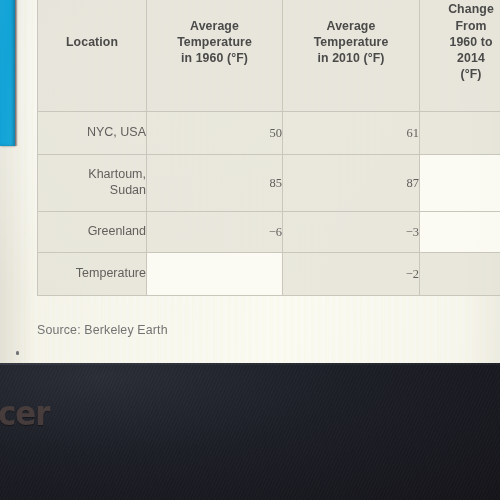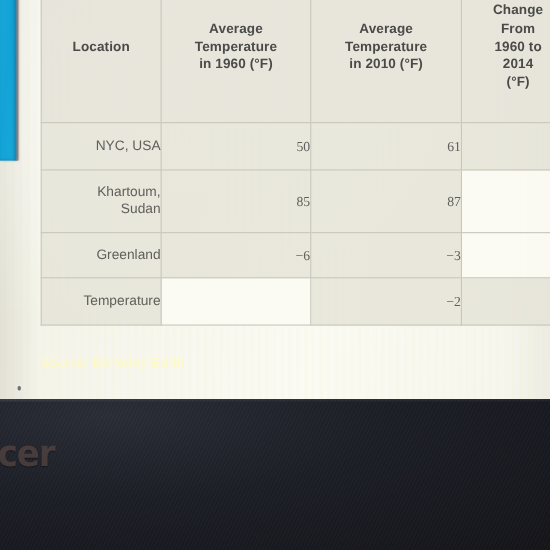--- a/index.html
+++ b/index.html
@@ -137,21 +137,21 @@
   tr.r-greenland td.blank, tr.r-nyc td.blank {
     background: rgba(253,253,246,0.85);
   }
 
   
   .source {
     position: absolute;
     left: 37px;
     top: 323px;
     font-size: 12.4px;
-    color: #fef9c3;
+    color: #737373;
     letter-spacing: .15px;
     font-family: "Liberation Sans", sans-serif;
     text-align: center;
   }
 
   
   .speck {
     position: absolute;
     left: 16px;
     top: 351px;

